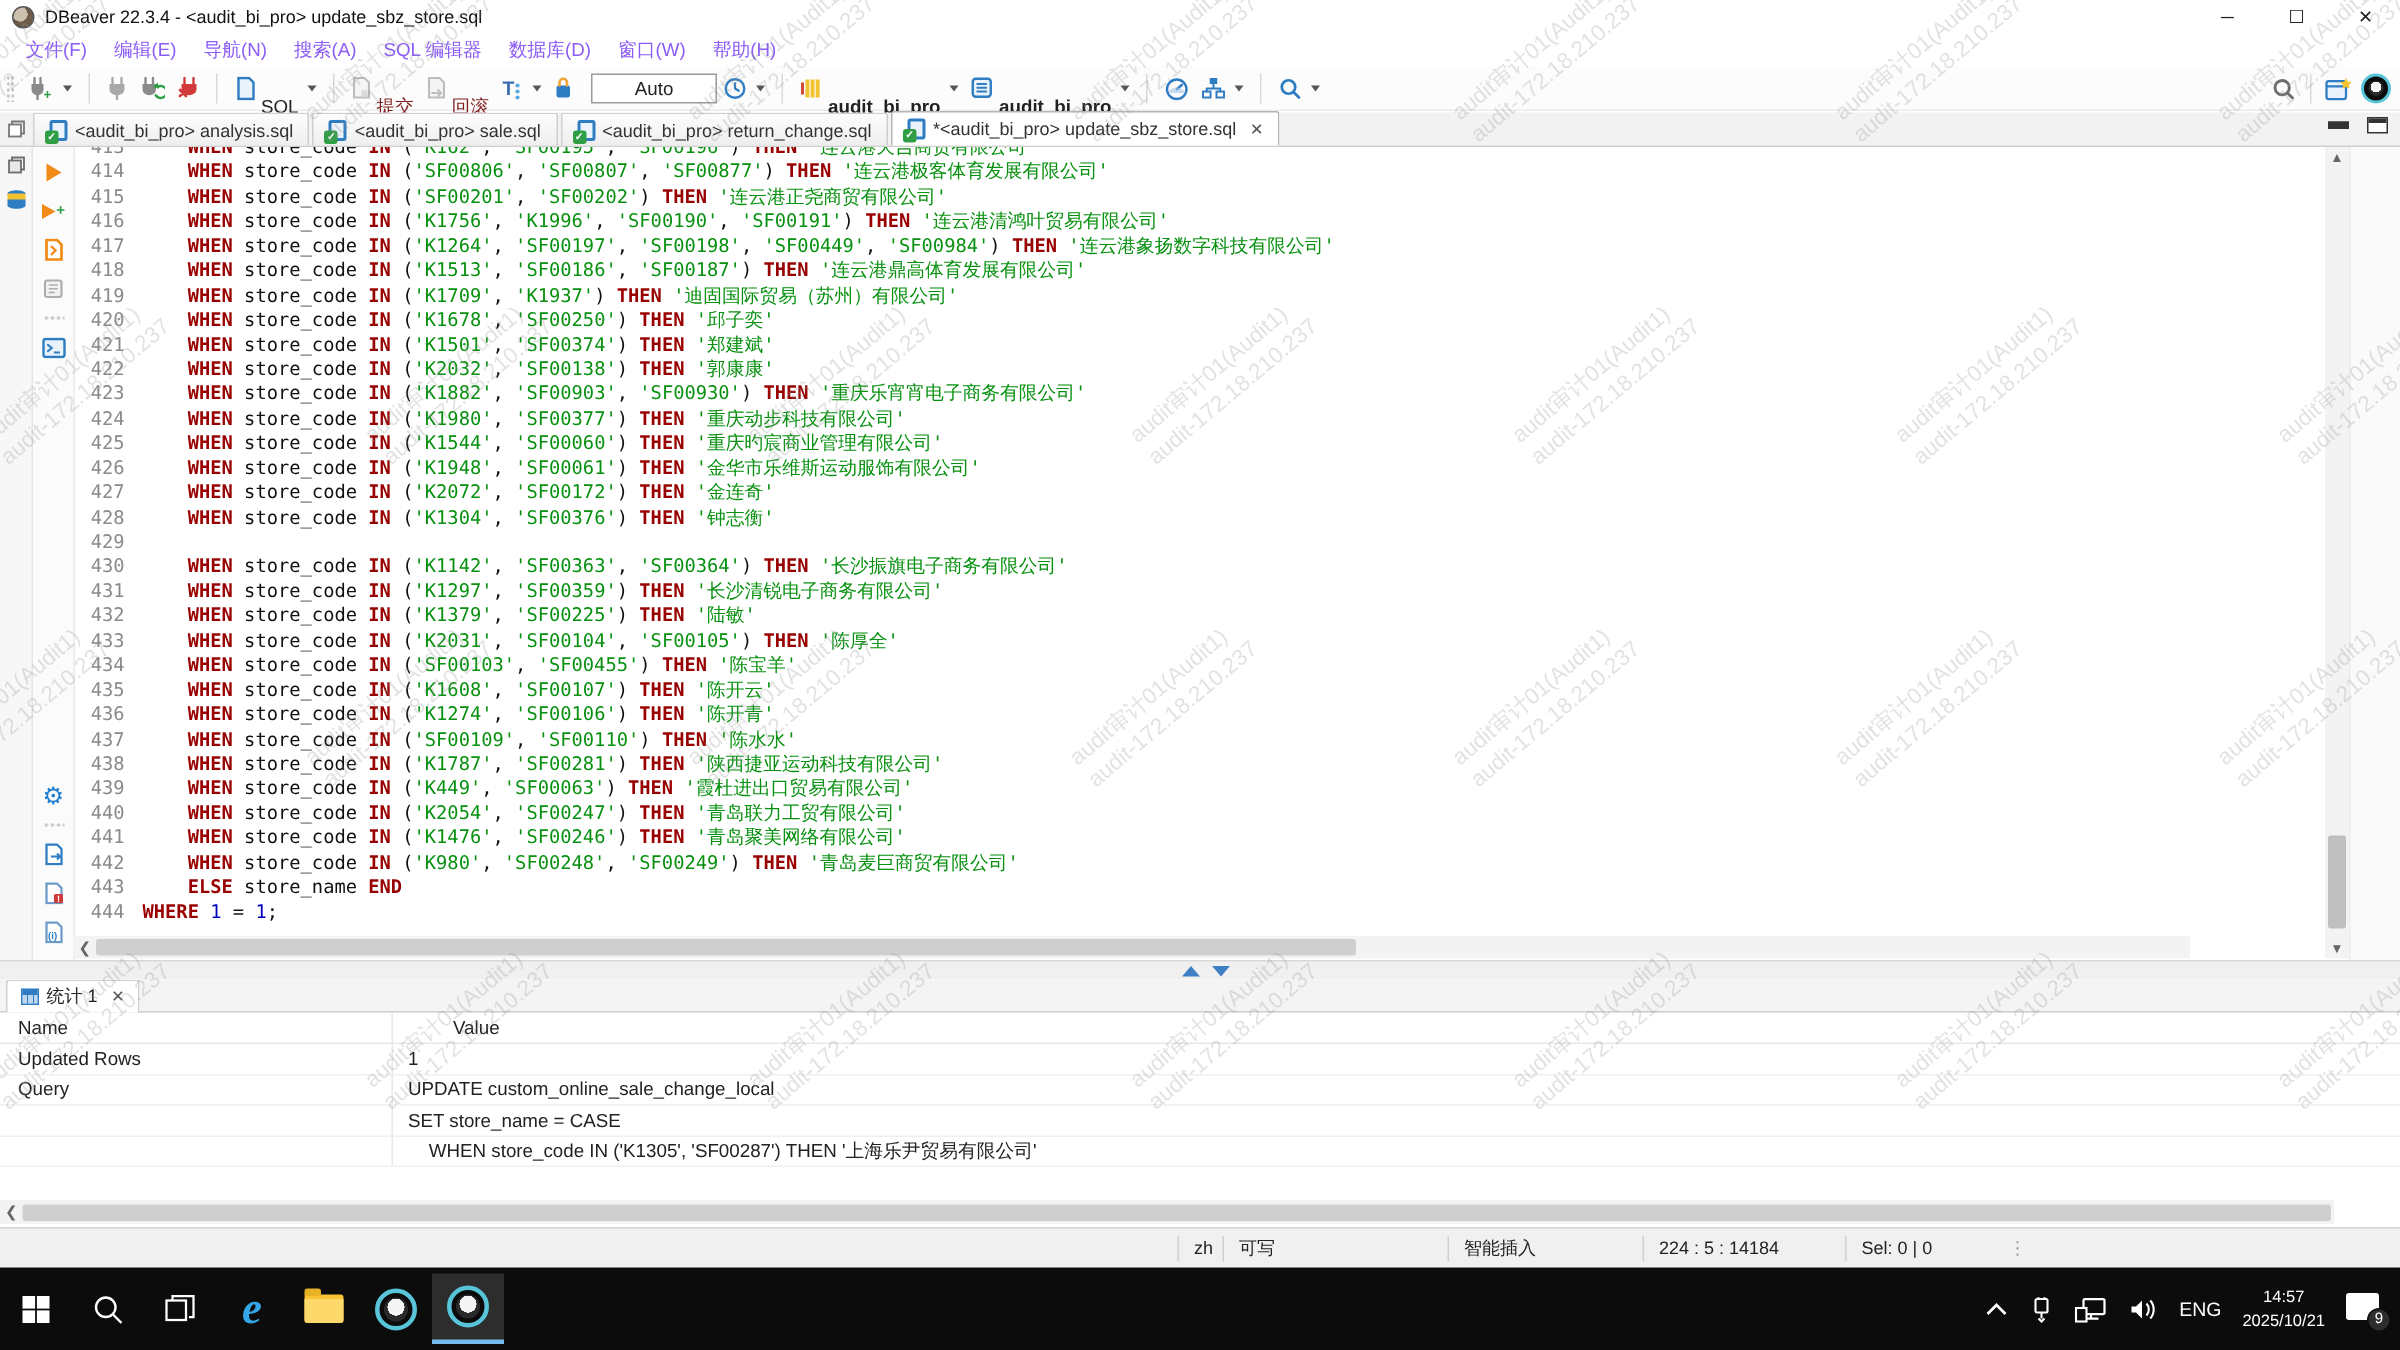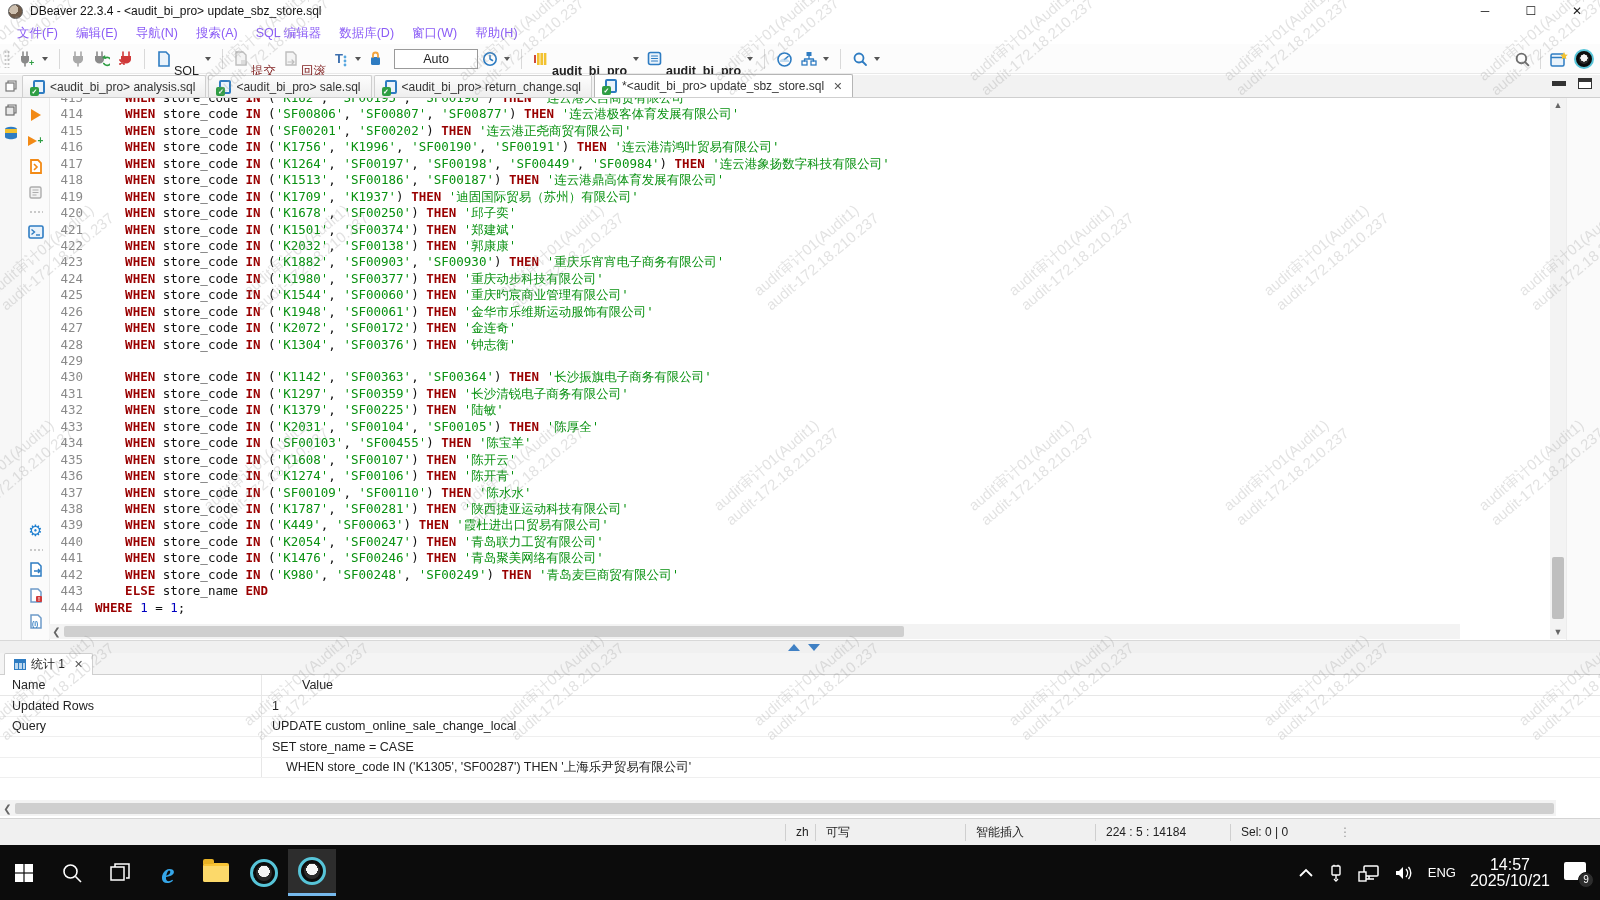--- a/index.html
+++ b/index.html
@@ -97,21 +97,21 @@
   .tb-ic { width:48px; height:47px; display:flex; align-items:center; justify-content:center; }
   .tb-ic.active { background:#2d2d2d; border-bottom:3px solid #76b9ed; }
   .ie-e { font-family:"Liberation Serif",serif; font-style:italic; font-size:30px; color:#35a6e8; font-weight:bold; }
   .folder { width:26px; height:19px; background:#f8c435; border-radius:2px; position:relative; }
   .folder::before { content:""; position:absolute; top:-4px; left:0; width:11px; height:5px; background:#e8b225; border-radius:2px 2px 0 0; }
   .folder::after { content:""; position:absolute; top:3px; left:0; right:0; bottom:0; background:#fcd96a; border-radius:0 0 2px 2px; }
   .beaver { width:28px; height:28px; border-radius:50%; background:#0c0c0c; border:3px solid #57c4d8; position:relative; }
   .beaver::before { content:""; position:absolute; inset:3px; border-radius:50%; background:radial-gradient(circle at 50% 40%, #f5f5f5 0 45%, #2a2a2a 46% 100%); }
   .tray { position:absolute; right:0; top:0; height:55px; display:flex; align-items:center; gap:14px; color:#fff; padding-right:10px; }
   .lang { font-size:13px; }
-  .clockbox { text-align:center; font-size:16px; line-height:16px; }
+  .clockbox { text-align:center; font-size:11px; line-height:16px; }
   .notif { position:relative; width:26px; height:22px; }
   .notif-bubble { width:22px; height:18px; border:2px solid #fff; border-radius:2px; background:#fff; }
   .notif-badge { position:absolute; right:-4px; bottom:-4px; width:16px; height:16px; border-radius:50%; background:#2d2d2d; border:1px solid #0c0c0c; color:#fff; font-size:10px; display:flex; align-items:center; justify-content:center; }
   
   .wm-layer { position:absolute; left:0; top:0; width:1600px; height:845px; pointer-events:none; z-index:60; overflow:hidden; }
   .wm { position:absolute; transform:rotate(-40deg); color:rgba(150,150,150,0.28); font-size:15px; line-height:19px; white-space:nowrap; }
 </style>
 </head>
 <body>
 

